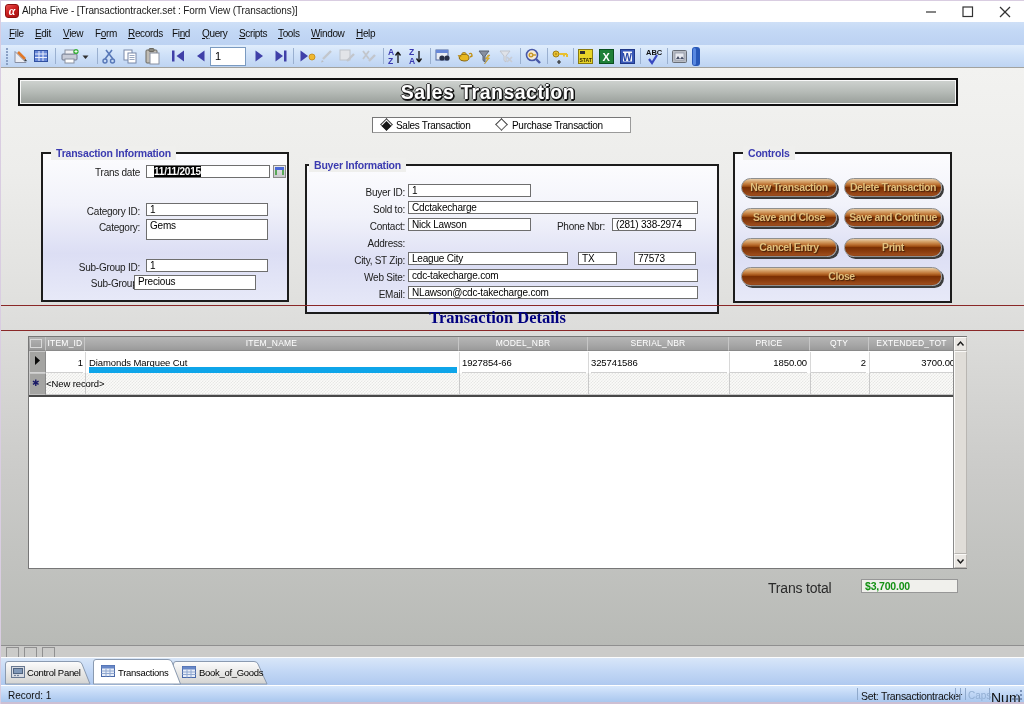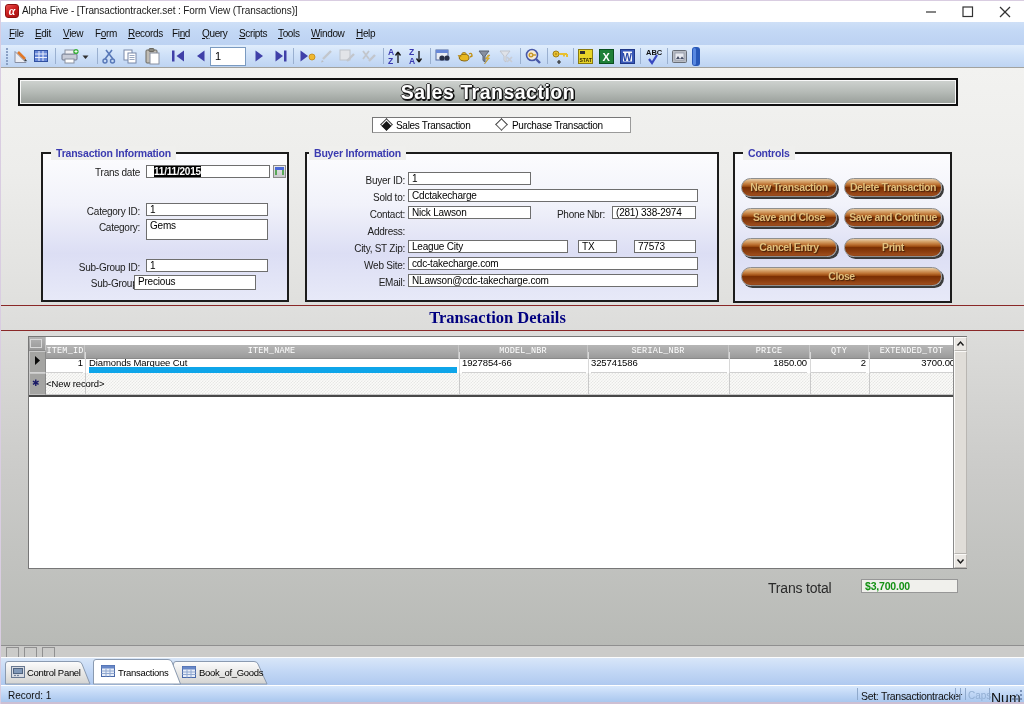--- a/index.html
+++ b/index.html
@@ -35,21 +35,21 @@
 .gleg { position:absolute; top:-8px; left:8px; font-size:10.5px; font-weight:bold; letter-spacing:-0.2px; color:#3b3bb0; background:#efefed; padding:0 5px; line-height:14px; }
 .flbl { position:absolute; font-size:10px; color:#202020; text-align:right; letter-spacing:-0.25px; white-space:nowrap; }
 .finp { position:absolute; background:#fff; border:1px solid #6e6e6e; font-size:10px; color:#000; line-height:11.5px; padding:0 0 0 3px; white-space:nowrap; letter-spacing:-0.2px; }
 
 .cbtn { position:absolute; height:19px; border-radius:9.5px; background:linear-gradient(180deg,#e5cba8 0%,#d6a36b 15%,#bd7334 32%,#9c4c12 44%,#7b3004 50%,#7f3306 58%,#8c3e10 75%,#9d4d1d 95%,#8a3c10 100%); border:1px solid #8f8f8f; box-shadow:2px 2px 0 #3c3c3c; color:#e3c07c; font-weight:bold; font-size:10.5px; text-align:center; line-height:17px; text-shadow:1px 1px 1px #46200a; white-space:nowrap; letter-spacing:-0.4px; }
 
 .mline { position:absolute; left:0; width:1024px; height:1px; background:#8a2828; }
 #tdtitle { left:0; top:240px; width:993px; text-align:center; font-family:"Liberation Serif",serif; font-size:16.5px; font-weight:bold; color:#000080; letter-spacing:0; }
 
 #tbl { left:27px; top:268px; width:939px; height:233px; background:#fff; border:1px solid #777; }
-.th { position:absolute; top:8px; height:14px; background:linear-gradient(180deg,#b6b6b6 0%,#a8a8a8 55%,#9a9a9a 100%); border-right:1px solid #c6c6c6; border-bottom:1px solid #8a8a8a; color:#fff; font-size:8.5px; text-align:center; line-height:13px; letter-spacing:0.2px;font-family:Liberation Mono, monospace; }
+.th { position:absolute; top:0; height:14px; background:linear-gradient(180deg,#b6b6b6 0%,#a8a8a8 55%,#9a9a9a 100%); border-right:1px solid #c6c6c6; border-bottom:1px solid #8a8a8a; color:#fff; font-size:8.5px; text-align:center; line-height:13px; letter-spacing:0.2px; }
 .cell { position:absolute; font-size:9.5px; letter-spacing:-0.1px; color:#000; line-height:21px; height:21px; white-space:nowrap; overflow:hidden; }
 #rowsel1 { left:0; top:14px; width:17px; height:22px; background:#a4a4a2; border-right:1px solid #8a8a8a; border-bottom:1px solid #d4d4d4; border-top:1px solid #c8c8c8; border-left:1px solid #c8c8c8; }
 #rowsel2 { left:0; top:36px; width:17px; height:22px; background:#a4a4a2; border-right:1px solid #8a8a8a; border-bottom:1px solid #c0c0c0; border-top:1px solid #c8c8c8; border-left:1px solid #c8c8c8; }
 #selhdr { left:0; top:0; width:17px; height:14px; background:linear-gradient(180deg,#b4b4b4,#989898); border-right:1px solid #c6c6c6; border-bottom:1px solid #8a8a8a; }
 #newrow { left:17px; top:36px; width:908px; height:22px; background:#f1f1ef; border-bottom:1px solid #c9c9c9;
   background-image:linear-gradient(45deg,#e7e7e5 25%,transparent 25%,transparent 75%,#e7e7e5 75%),linear-gradient(45deg,#e7e7e5 25%,transparent 25%,transparent 75%,#e7e7e5 75%); background-size:3px 3px; background-position:0 0,1.5px 1.5px; background-color:#fbfbf9; }
 .vline { position:absolute; width:1px; background:#c9c9c9; }
 #endline { left:0; top:58px; width:925px; height:2px; background:#484848; }
 
 #sbar { left:924px; top:0; width:14px; height:231px; background:#efede9; border-left:1px solid #8a8a8a; }
@@ -261,21 +261,21 @@
       <div class="flbl" style="left:2px;top:52px;width:95px">Category ID:</div>
       <div class="finp" style="left:103px;top:49px;width:122px;height:13px">1</div>
       <div class="flbl" style="left:2px;top:68px;width:95px">Category:</div>
       <div class="finp" style="left:103px;top:65px;width:122px;height:21px">Gems</div>
       <div class="flbl" style="left:2px;top:108px;width:95px">Sub-Group ID:</div>
       <div class="finp" style="left:103px;top:105px;width:122px;height:13px">1</div>
       <div class="flbl" style="left:2px;top:124px;width:95px">Sub-Group:</div>
       <div class="finp" style="left:91px;top:121px;width:122px;height:15px">Precious</div>
     </div>
 
-    <div class="gbox" style="left:304px;top:84px;width:414px;height:150px">
+    <div class="gbox" style="left:304px;top:96px;width:414px;height:150px">
       <div class="gleg" style="left:2px">Buyer Information</div>
       <div class="flbl" style="left:0px;top:21px;width:98px">Buyer ID:</div>
       <div class="finp" style="left:101px;top:18px;width:123px;height:13px">1</div>
       <div class="flbl" style="left:0px;top:38px;width:98px">Sold to:</div>
       <div class="finp" style="left:101px;top:35px;width:290px;height:13px">Cdctakecharge</div>
       <div class="flbl" style="left:0px;top:55px;width:98px">Contact:</div>
       <div class="finp" style="left:101px;top:52px;width:123px;height:13px">Nick Lawson</div>
       <div class="flbl" style="left:205px;top:55px;width:93px">Phone Nbr:</div>
       <div class="finp" style="left:305px;top:52px;width:84px;height:13px">(281) 338-2974</div>
       <div class="flbl" style="left:0px;top:72px;width:98px">Address:</div>

